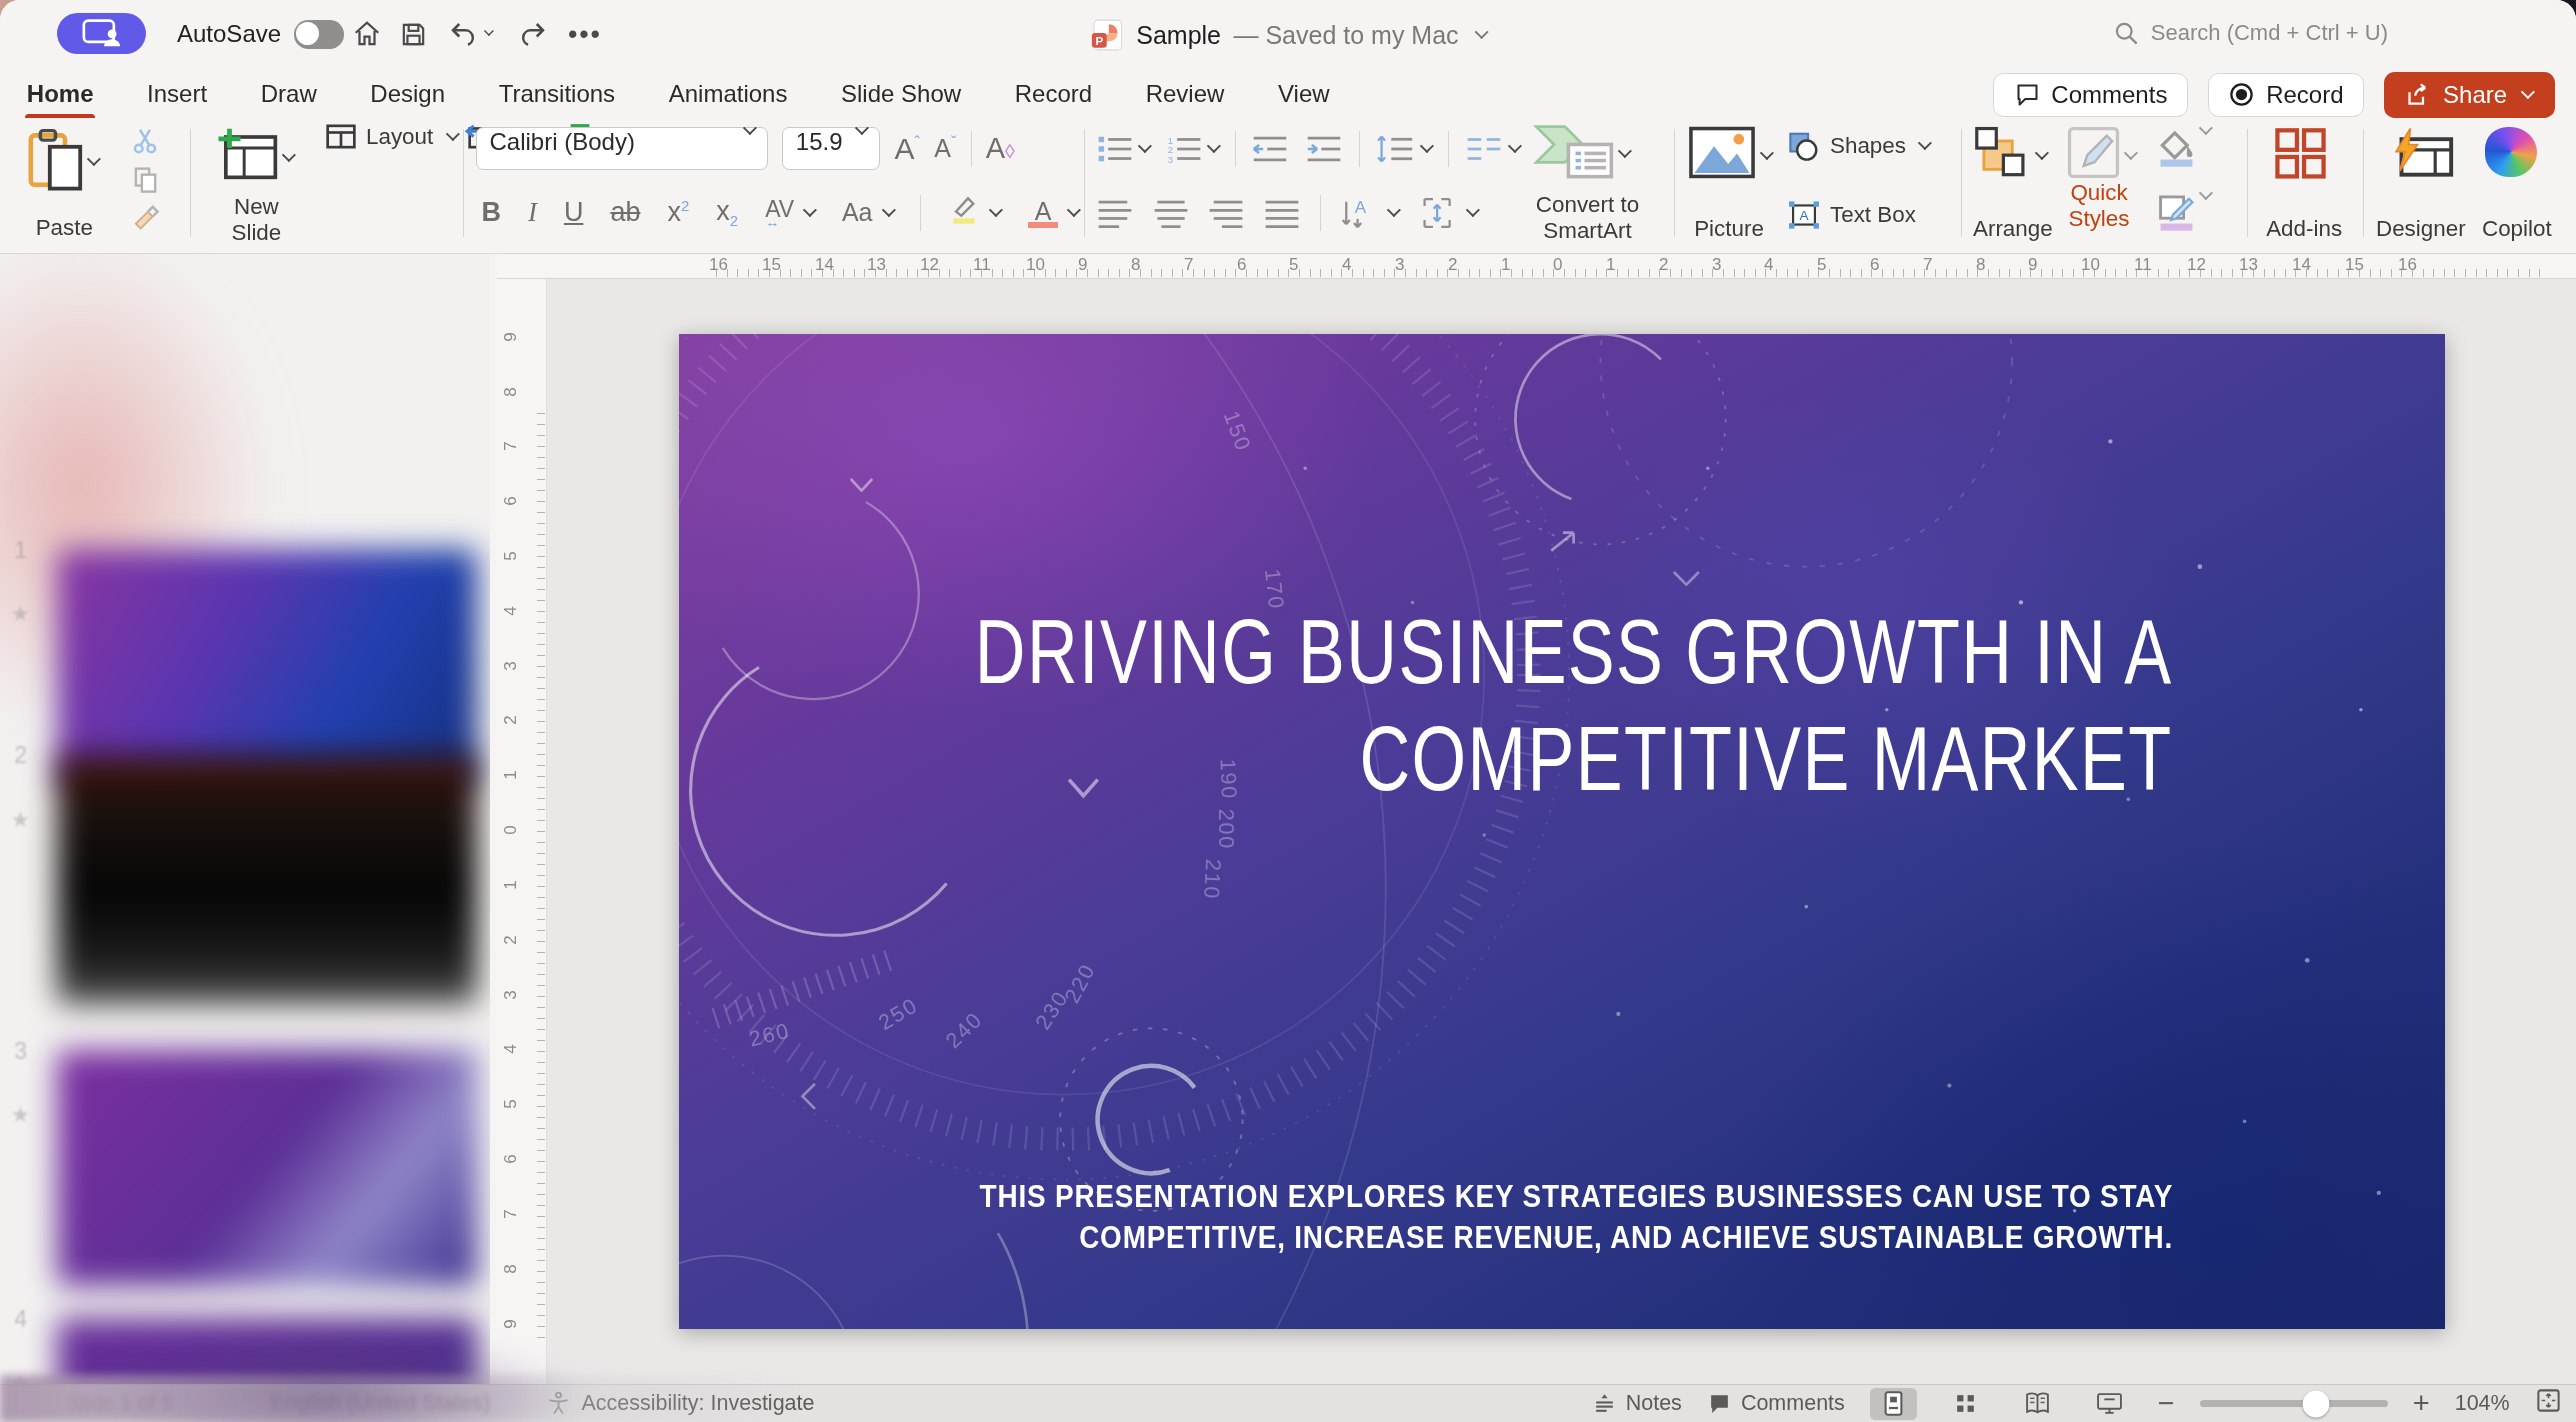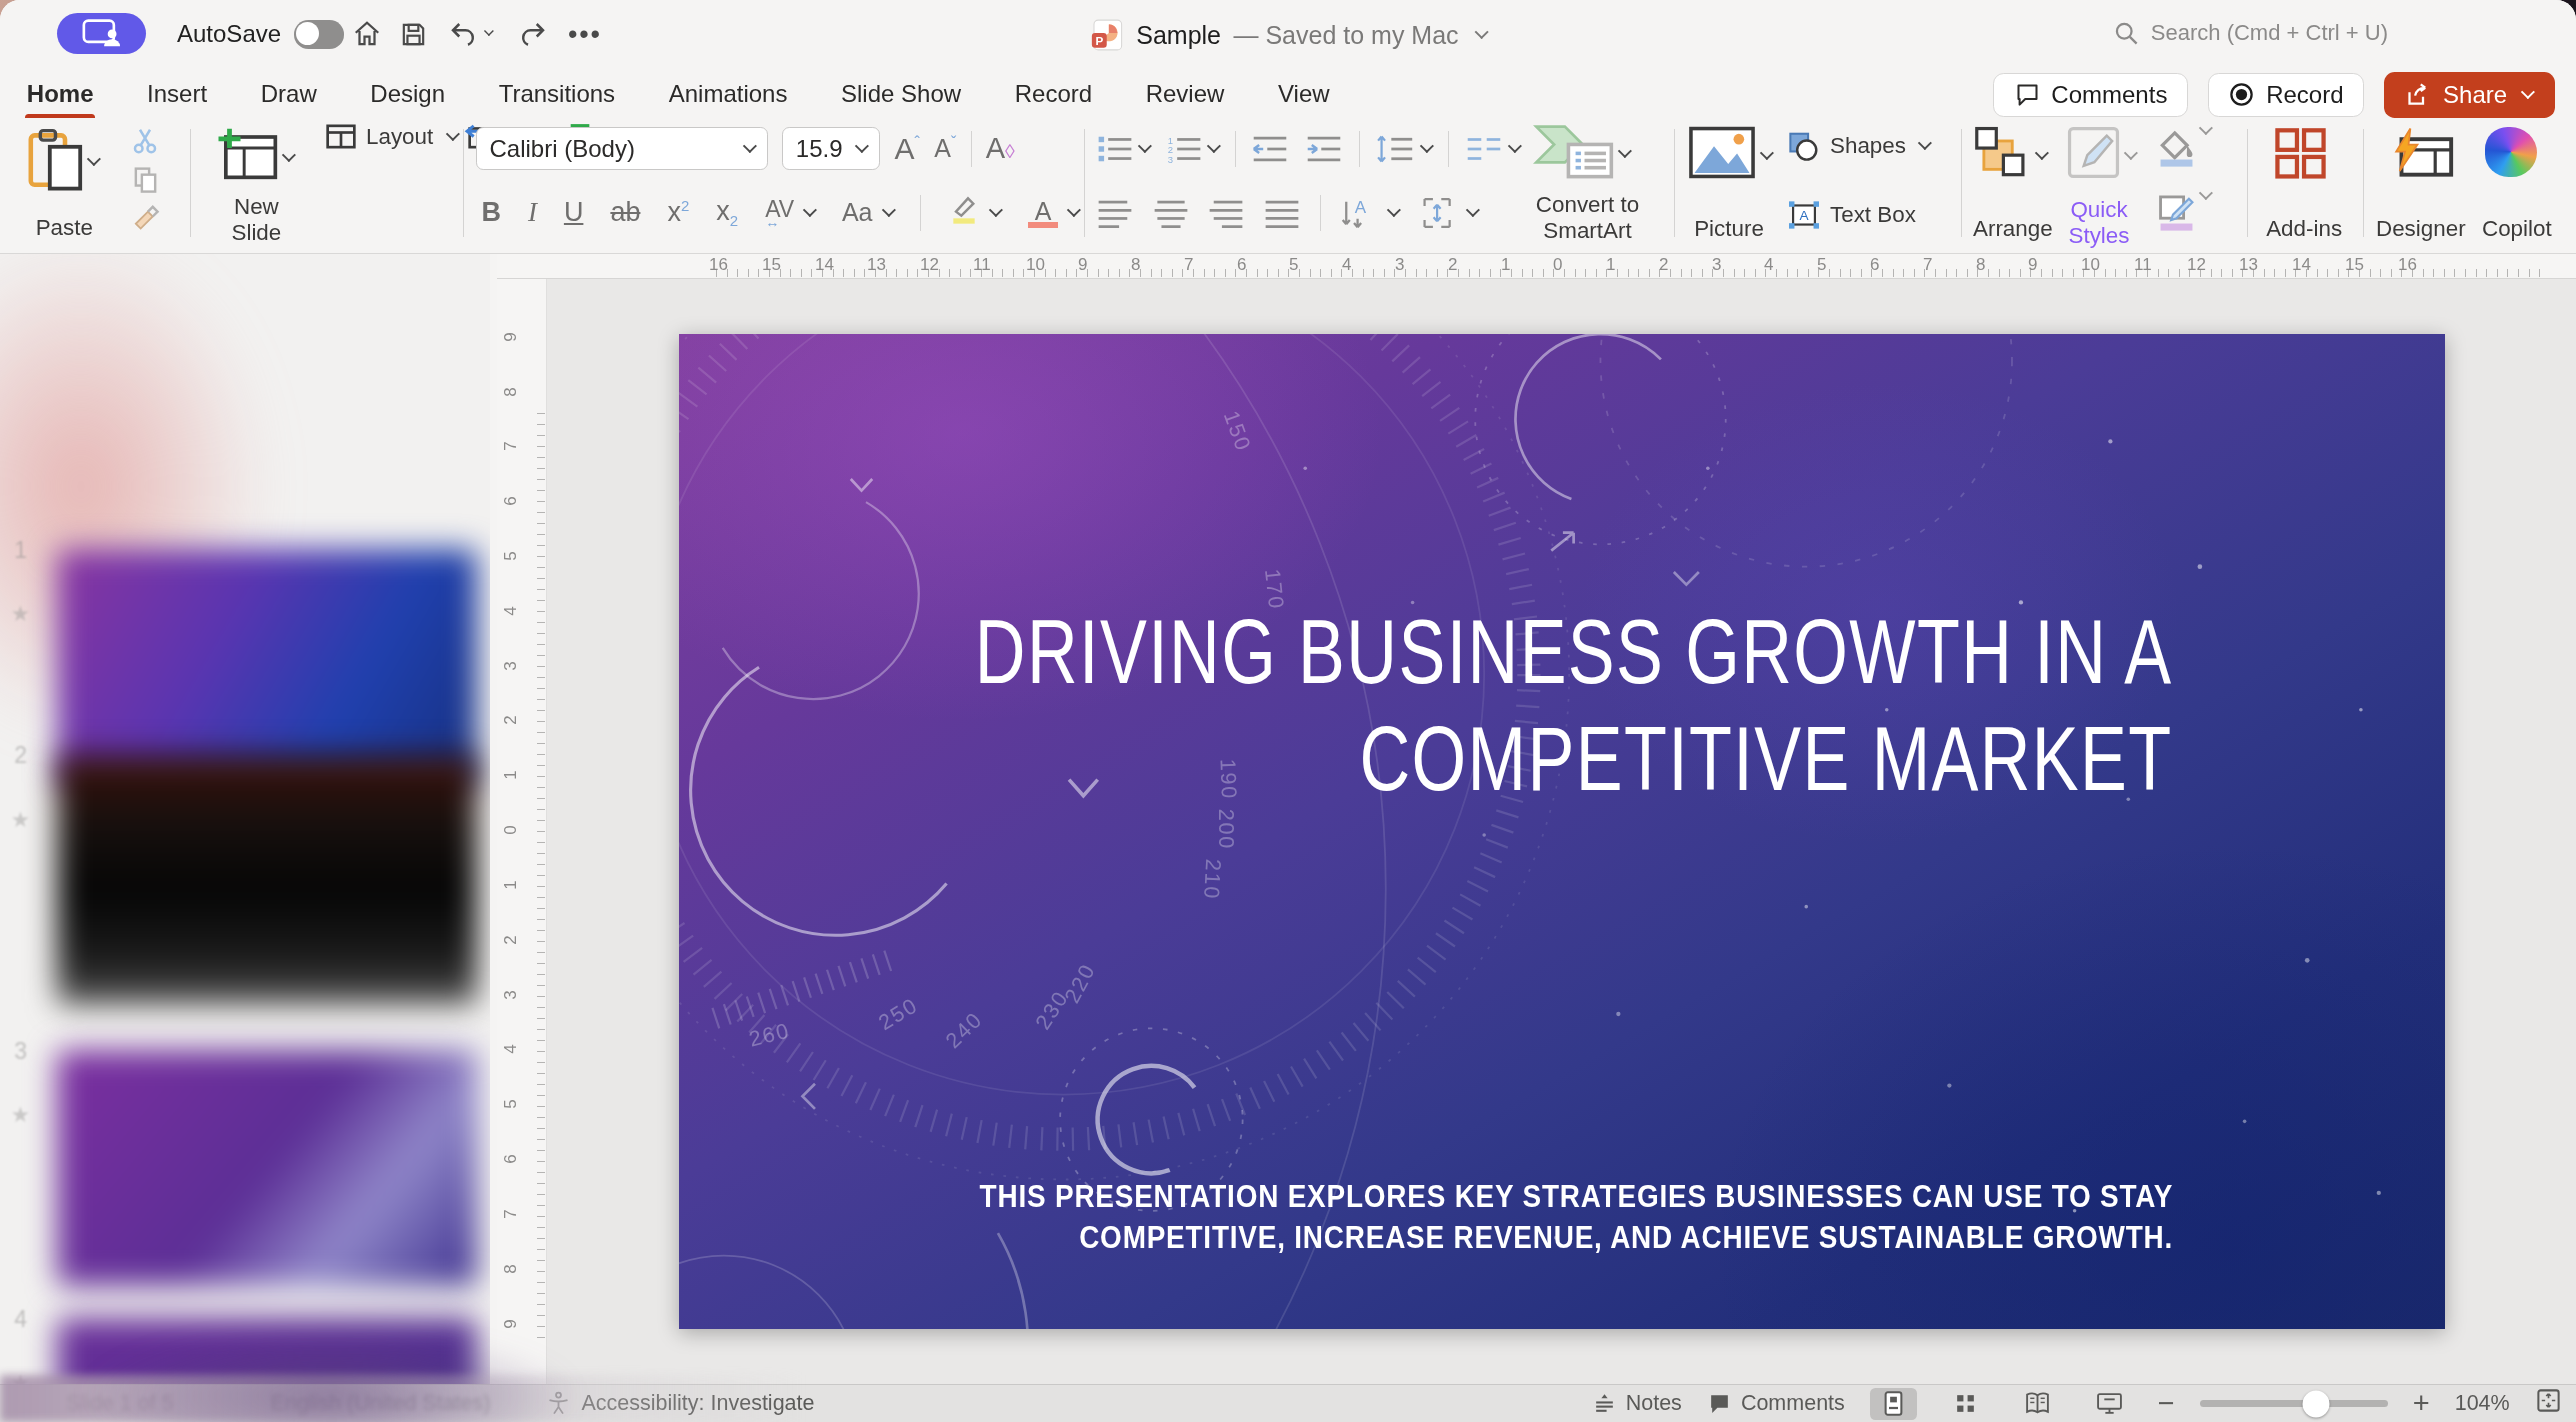--- a/index.html
+++ b/index.html
@@ -41,21 +41,21 @@
   
   .ribbon { position:absolute; left:0; top:118px; width:100%; height:136px; background:#f5f4f3;
     border-bottom:0.9px solid #d9d8d7; }
   .rgroup { position:absolute; top:0; height:100%; }
   .vdiv { position:absolute; top:10.7px; bottom:16px; width:0.9px; background:#d4d3d2; }
   .rlabel { font-size:22.4px; color:#3b3a39; }
   .small-ico-btn { width:39px; height:36px; display:flex; align-items:center; justify-content:center; }
   .chev { width:9.8px; height:9.8px; border-right:2.2px solid #4a4a4a; border-bottom:2.2px solid #4a4a4a;
     transform:rotate(45deg); display:inline-block; margin-left:5.4px; margin-top:-5.4px; flex:none; }
   .selectbox { height:43px; background:#fff; border:1.8px solid #c9c8c7; border-radius:7.2px;
-    display:flex; align-items:center; padding:0 12.5px; font-size:24px; color:#2b2a29; justify-content:space-between; }
+    display:flex; align-items:flex-start; padding:0 12.5px; font-size:24px; color:#2b2a29; justify-content:space-between; }
   .rowflex { display:flex; align-items:center; }
   .biglabel { text-align:center; line-height:1.15; }
 
   
   .hruler { position:absolute; left:497px; top:254px; right:0; height:25px; background:#f6f5f4;
     border-bottom:0.9px solid #d6d5d4; }
   .hruler .num { position:absolute; top:0.9px; font-size:17px; color:#8b8a89; }
   .hticks { position:absolute; left:219px; right:27px; bottom:0.9px; height:8px;
     background:repeating-linear-gradient(90deg,#b5b4b3 0 0.9px, transparent 0.9px 10.6px); }
   .vruler { position:absolute; left:497px; top:279px; width:50px; bottom:38px; background:#f6f5f4;
@@ -490,21 +490,21 @@
         <i class="chev" style="margin-top:23px"></i>
       </div>
       <div class="rlabel" style="position:absolute;left:0px;bottom:10.7px">Arrange</div>
       <div style="position:absolute;left:93px;top:7.2px;display:flex">
         <svg width="55" height="55" viewBox="0 0 31 31">
           <rect x="2" y="2" width="27" height="27" rx="2" fill="none" stroke="#c5c4c3" stroke-width="1.8"></rect>
           <path d="M23 6 L12 17 L10 23 L16 21 L26 9 Z" fill="#cfe2f5" stroke="#b5b4b3" stroke-width="1.4"></path>
         </svg>
         <i class="chev" style="margin-top:23px;border-color:#9a9998"></i>
       </div>
-      <div class="rlabel biglabel" style="position:absolute;left:77px;bottom:4px;width:98px;color:#8b5cf6">
+      <div class="rlabel biglabel" style="position:absolute;left:77px;bottom:21px;width:98px;color:#c2410c">
         <span>Quick</span><br><span>Styles</span>
       </div>
       <div style="position:absolute;left:184px;top:10.7px;display:flex">
         <svg width="39" height="38" viewBox="0 0 22 21">
           <path d="M10 2 L17 9 L10 16 L3 9 Z" fill="none" stroke="#9a9998" stroke-width="1.8"></path>
           <path d="M17 9 C19 12 20 13 20 14 a1.6 1.6 0 0 1 -3.2 0" fill="#9a9998"></path>
           <rect x="2" y="17" width="18" height="4" fill="#aec6e8"></rect>
         </svg>
         <i class="chev" style="border-color:#9a9998"></i>
       </div>

